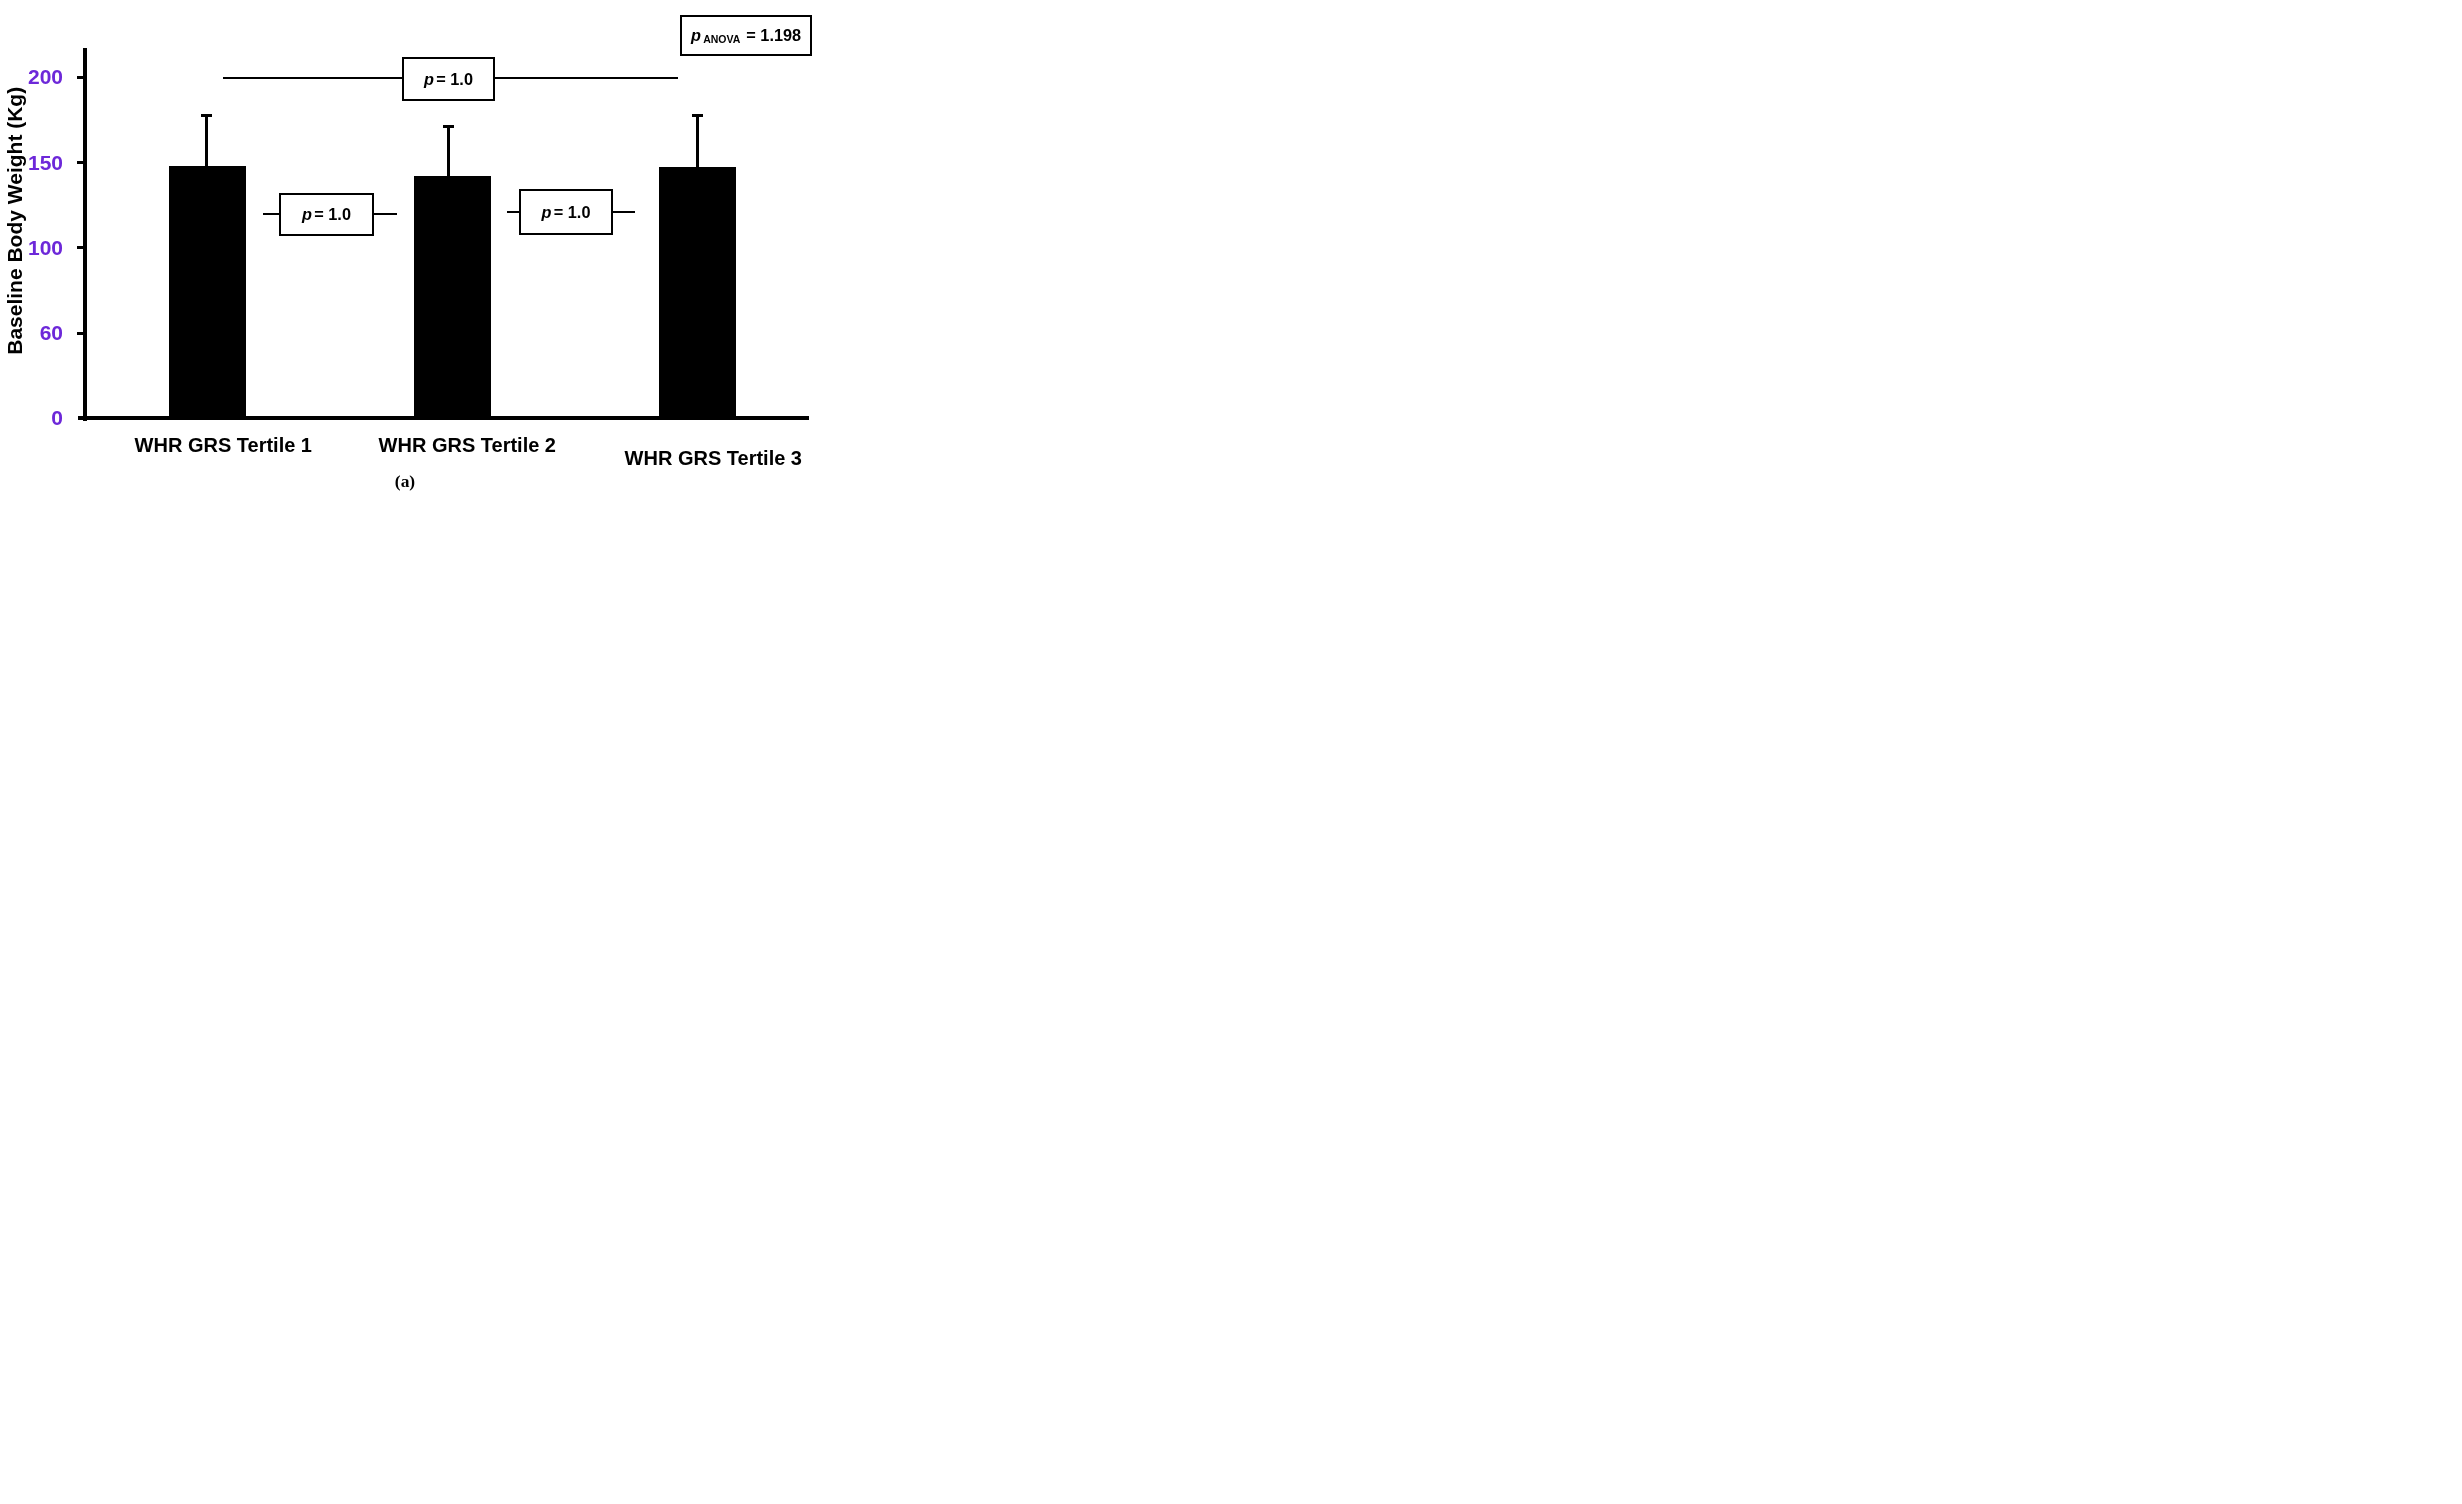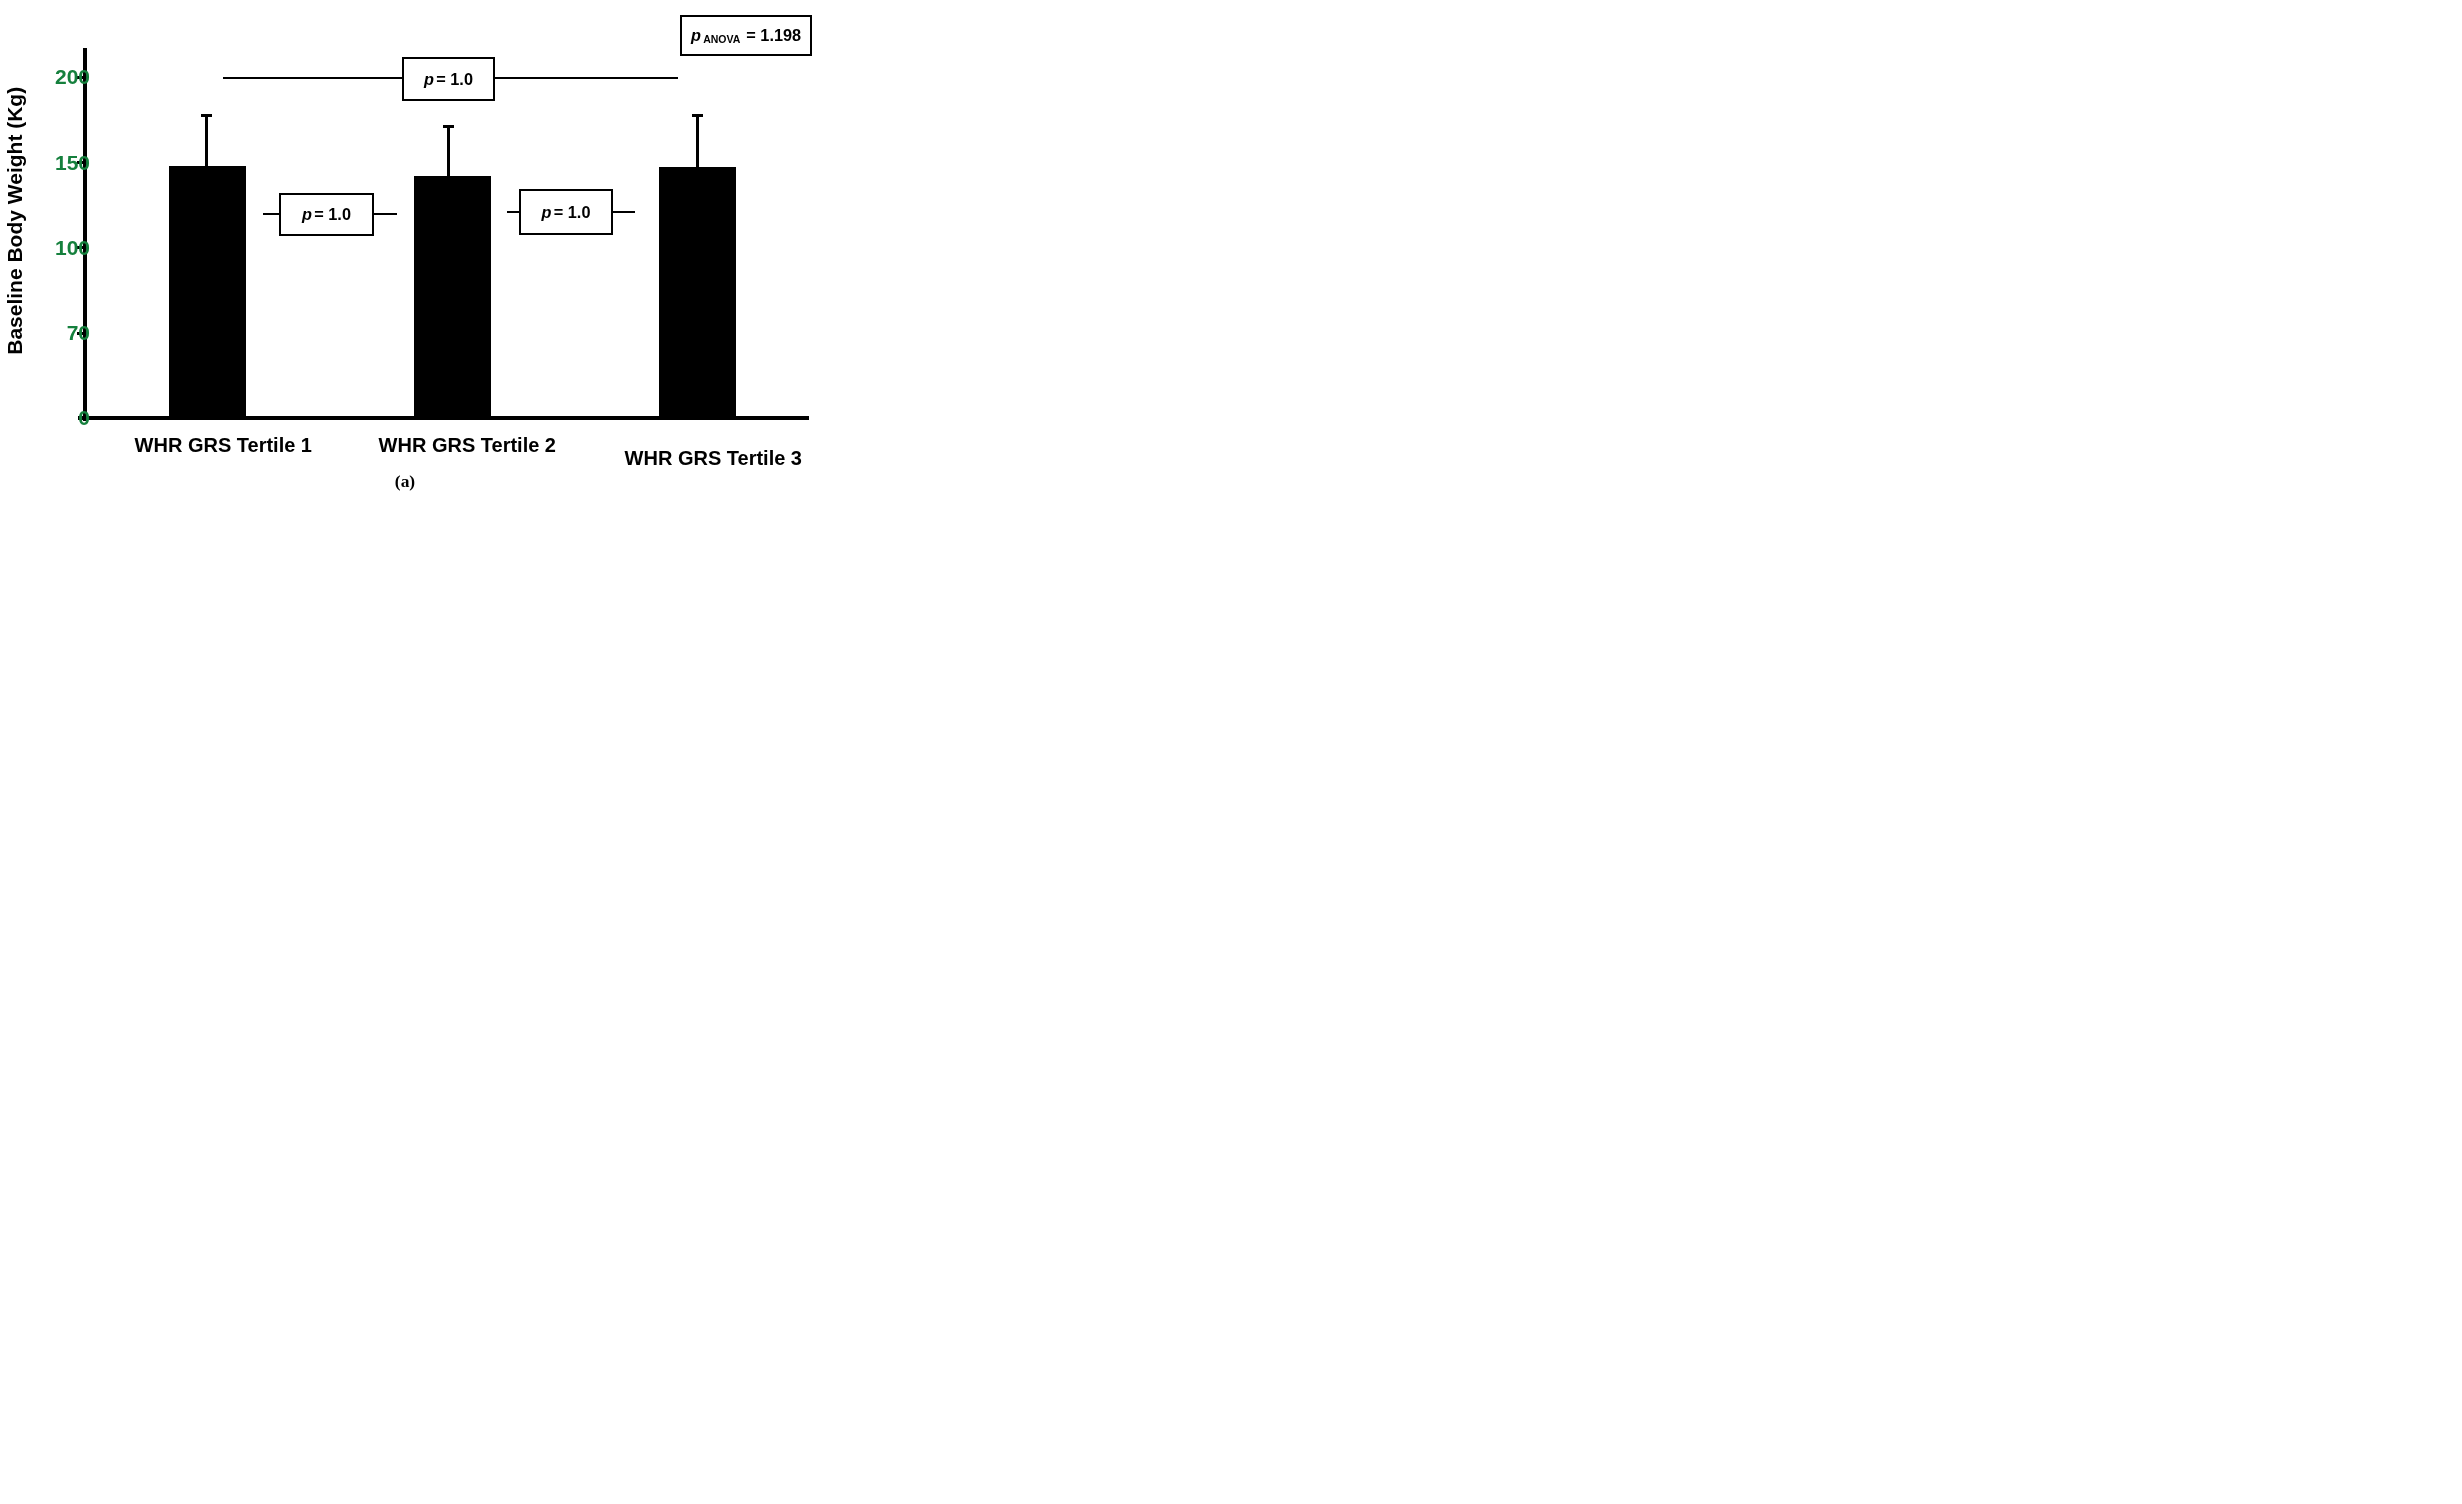--- a/index.html
+++ b/index.html
@@ -4,21 +4,21 @@
 <style>
   html,body{margin:0;padding:0;background:#ffffff;}
   body{font-family:"Liberation Sans", sans-serif;}
   .figure{position:relative;width:821px;height:501px;background:#ffffff;overflow:hidden;}
   .abs{position:absolute;}
   .black{background:#000000;}
   
   .yaxis-line{left:83px;top:48px;width:3.5px;height:373px;}
   .xaxis-line{left:78px;top:416px;width:731px;height:4.1px;}
   .tick{width:5.8px;height:2.9px;left:77px;}
-  .tick-label{width:55px;height:24.4px;left:35px;text-align:right;font-size:21px;font-weight:bold;line-height:24.4px;color:#15803d;}
+  .tick-label{width:55px;height:24.4px;left:8px;text-align:right;font-size:21px;font-weight:bold;line-height:24.4px;color:#6d28d9;}
   .y-title{width:325px;height:25.6px;left:-148px;top:208px;transform:rotate(-90deg);text-align:center;
            font-size:21px;font-weight:bold;color:#000;line-height:25.6px;}
   
   .bar{width:77px;background:#000;}
   .err-stem{width:2.9px;background:#000;}
   .err-cap{width:10.5px;height:2.9px;background:#000;}
   
   .x-label{width:209px;height:25.6px;top:433px;text-align:right;font-size:20px;font-weight:bold;color:#000;line-height:25.6px;}
   
   .conn{background:#000;height:2.3px;}
@@ -43,21 +43,21 @@
   <div class="abs black xaxis-line"></div>
 
   <div id="yticks">
       <div class="abs black tick" style="top: 76px;"></div>
       <div class="abs tick-label" style="top: 65px;">200</div>
       <div class="abs black tick" style="top: 161px;"></div>
       <div class="abs tick-label" style="top: 151px; text-align: right;">150</div>
       <div class="abs black tick" style="top: 246px;"></div>
       <div class="abs tick-label" style="top: 236px;">100</div>
       <div class="abs black tick" style="top: 332px;"></div>
-      <div class="abs tick-label" style="top: 321px;">70</div>
+      <div class="abs tick-label" style="top: 321px;">60</div>
       <div class="abs tick-label" style="top: 406px;">0</div>
     </div>
 
   <div id="bars">
       <div class="abs bar" style="left: 169px; top: 166px; height: 254px; background: rgb(0, 0, 0);"></div>
       <div class="abs err-stem" style="left: 205px; top: 114px; height: 52px;"></div>
       <div class="abs err-cap" style="left: 201px; top: 114px;"></div>
       <div class="abs bar" style="left: 414px; top: 176px; height: 244px; background: rgb(0, 0, 0);"></div>
       <div class="abs err-stem" style="left: 447px; top: 125px; height: 51px;"></div>
       <div class="abs err-cap" style="left: 443px; top: 125px;"></div>

